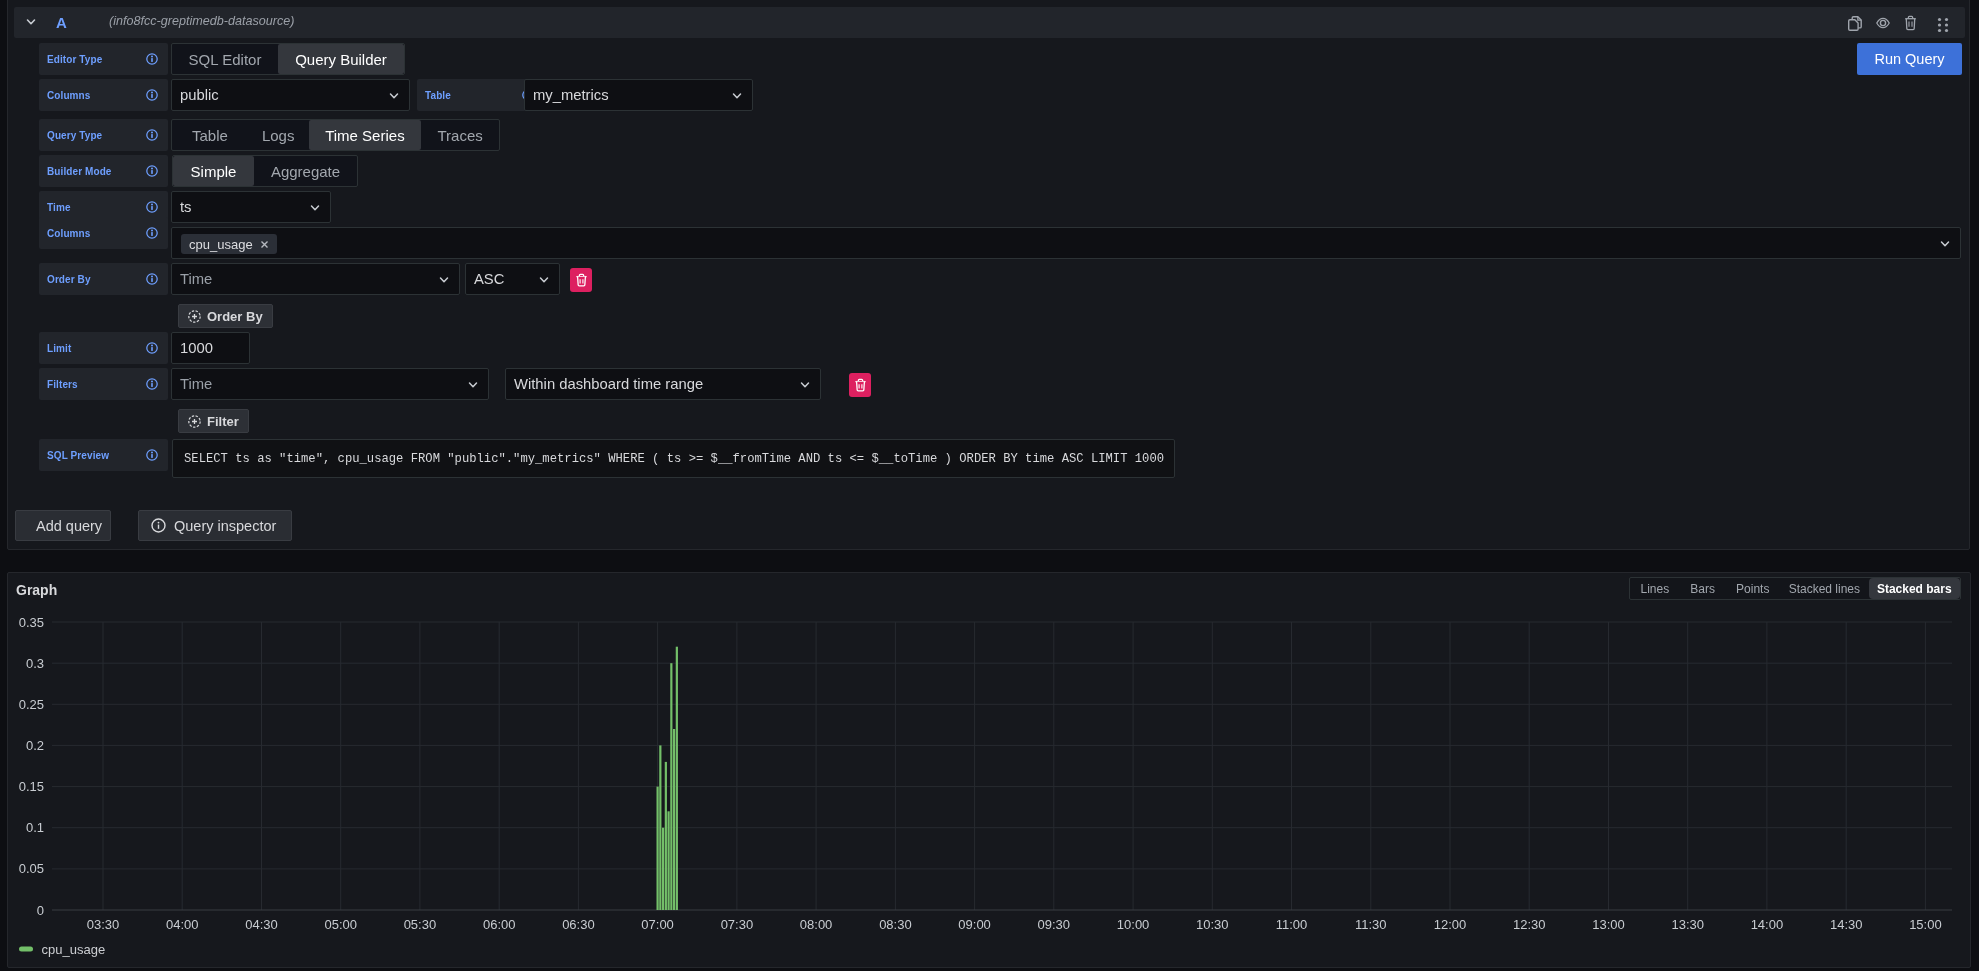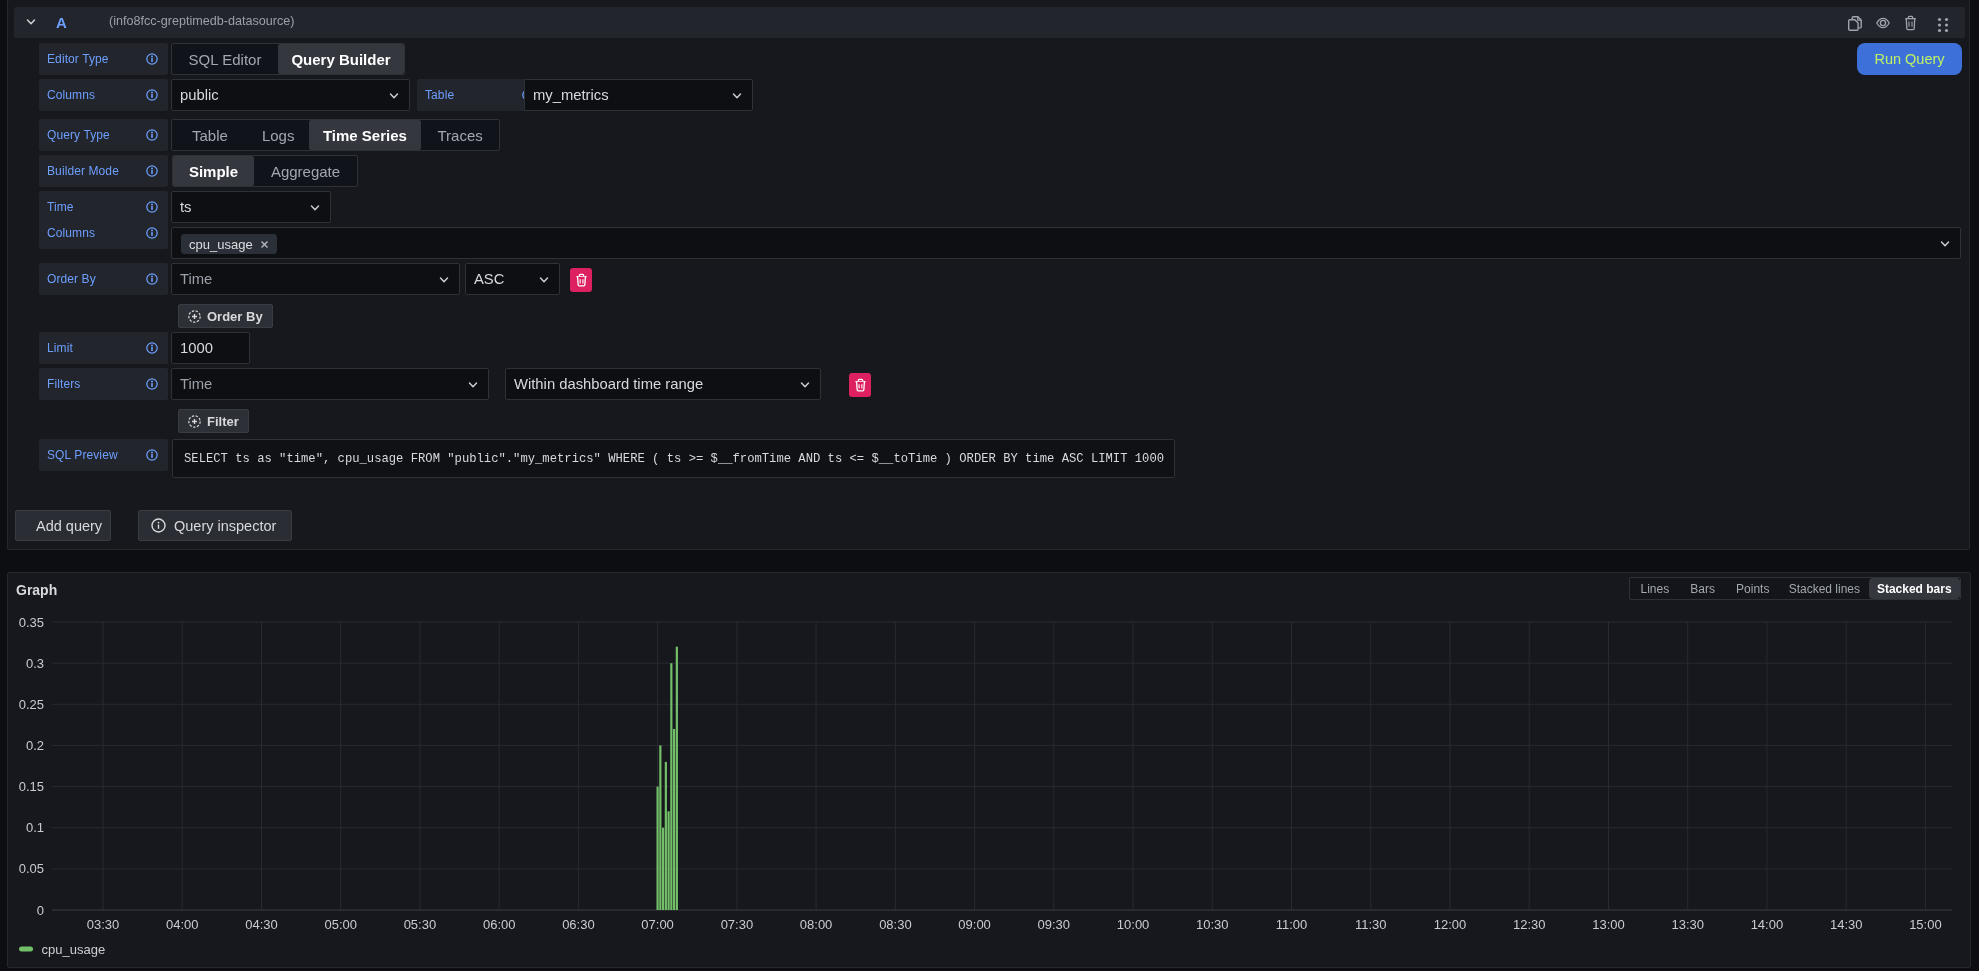--- a/index.html
+++ b/index.html
@@ -1,43 +1,43 @@
 <!DOCTYPE html>
 <html><head><meta charset="utf-8"><style>
 html,body{margin:0;padding:0;background:#0d0e12;overflow:hidden}
 *{box-sizing:border-box}
 body{font-family:"Liberation Sans",sans-serif}
 #page{position:relative;width:1979px;height:971px;background:#0d0e12;overflow:hidden}
 .abs{position:absolute}
 .panel{position:absolute;background:#16181d;border:1px solid #25272c;border-radius:2px}
 .lblbox{position:absolute;left:39px;width:129px;height:32px;background:#22252b;border-radius:2px;display:flex;align-items:center;justify-content:space-between;padding:0 9px 0 8px}
-.lbl{color:#6e9fff;font-size:12px;font-weight:400;letter-spacing:.1px}
+.lbl{color:#6e9fff;font-size:10px;font-weight:700;letter-spacing:.1px}
 .sel{position:absolute;height:32px;background:#0e0f13;border:1px solid #2c3235;border-radius:2px;display:flex;align-items:center;padding:0 8px;font-size:14.8px;color:#d8d9dc}
 .sel .chev{position:absolute;right:9px;top:10px}
 .gray{color:#9aa0a8}
 .seg{position:absolute;height:32px;border:1px solid #2c3235;border-radius:2px;background:#11131a;display:flex;overflow:hidden}
 .seg>div{display:flex;align-items:center;justify-content:center;font-size:15px;color:#a2a7ae;height:100%}
-.seg>div.on{background:#34373d;color:#fff;font-weight:700;border-radius:2px}
+.seg>div.on{background:#34373d;color:#fff;font-weight:400;border-radius:2px}
 .btn24{position:absolute;height:24px;background:#2d3036;border:1px solid #393c42;border-radius:2px;display:flex;align-items:center;gap:6px;padding:0 9px;font-size:13px;font-weight:600;color:#d8d9dc}
 .tbtn{position:absolute;width:22px;height:24px;background:#dd2060;border-radius:3px;display:flex;align-items:center;justify-content:center}
 .rb{display:flex;align-items:center;justify-content:center;font-size:12px;color:#a2a7ae;height:100%}
 .rb.on{background:#34373d;color:#fff;font-weight:700;border-radius:4px}
 .bigbtn{position:absolute;height:31px;white-space:nowrap;background:#2a2d33;border:1px solid #393c42;border-radius:2px;display:flex;align-items:center;gap:8px;padding:0 12px;font-size:14.5px;font-weight:500;color:#d8d9dc}
 </style></head>
 <body>
 <div id="page">
 
 <div class="panel" style="left:7px;top:-2px;width:1963px;height:552px"></div>
 
 <div class="abs" style="left:14px;top:7px;width:1951px;height:31px;background:#22252b;border-radius:2px"></div>
 <svg class="abs" style="left:25px;top:16px" width="12" height="12">
       <path d="M2.5 4l3.5 3.7L9.5 4" stroke="#c9cdd3" stroke-width="1.6" fill="none" stroke-linecap="round" stroke-linejoin="round"></path>
     </svg>
 <div class="abs" style="left:56px;top:14px;color:#6e9fff;font-size:15px;font-weight:700">A</div>
-<div class="abs" style="left:109px;top:14px;color:#9ba0a8;font-size:12.6px;">(info8fcc-greptimedb-datasource)</div>
+<div class="abs" style="left:109px;top:14px;color:#9ba0a8;font-size:12.6px;font-style:italic">(info8fcc-greptimedb-datasource)</div>
 
 <svg class="abs" style="left:1847px;top:15px" width="16" height="17" fill="none" stroke="#a0a5ad" stroke-width="1.4">
  <path d="M5.2 4.6V2.9c0-.7.5-1.2 1.2-1.2h4.4l3.4 3.4v6.6c0 .7-.5 1.2-1.2 1.2h-1.6"></path>
  <path d="M2.9 4.8h4.9l3.3 3.3v5.9c0 .7-.5 1.2-1.2 1.2H2.9c-.7 0-1.2-.5-1.2-1.2V6c0-.7.5-1.2 1.2-1.2z" fill="none"></path>
  <path d="M10.8 1.9v3.2h3.2" stroke-width="1.2"></path>
 </svg>
 <svg class="abs" style="left:1876px;top:17px" width="14" height="12">
       <path d="M.8 6C2.6 2.7 4.7 1.3 7 1.3S11.4 2.7 13.2 6C11.4 9.3 9.3 10.7 7 10.7S2.6 9.3.8 6z" fill="none" stroke="#a0a5ad" stroke-width="1.3"></path>
       <circle cx="7" cy="6" r="2.6" fill="none" stroke="#a0a5ad" stroke-width="1.4"></circle>
     </svg>
@@ -49,21 +49,21 @@
 </svg>
 <svg class="abs" style="left:1936px;top:17px" width="14" height="16" fill="#a0a5ad">
       <circle cx="3.5" cy="2.5" r="1.6"></circle>
       <circle cx="10.5" cy="2.5" r="1.6"></circle>
       <circle cx="3.5" cy="8" r="1.6"></circle>
       <circle cx="10.5" cy="8" r="1.6"></circle>
       <circle cx="3.5" cy="13.5" r="1.6"></circle>
       <circle cx="10.5" cy="13.5" r="1.6"></circle>
     </svg>
 
-<div class="abs" style="left:1857px;top:43px;width:105px;height:32px;background:#3d71d9;border-radius:8px;color:#bef264;font-size:14.5px;font-weight:500;display:flex;align-items:center;justify-content:center">Run Query</div>
+<div class="abs" style="left:1857px;top:43px;width:105px;height:32px;background:#3d71d9;border-radius:2px;color:#ffffff;font-size:14.5px;font-weight:500;display:flex;align-items:center;justify-content:center">Run Query</div>
 
 <div id="rows-c">
 <div class="lblbox" style="top:43px;height:32px">
         <span class="lbl">Editor Type</span>
         <svg width="14" height="14">
           <circle cx="7" cy="7" r="5.2" fill="none" stroke="#6e9fff" stroke-width="1.25"></circle>
           <rect x="6.2" y="6.1" width="1.6" height="3.8" fill="#6e9fff"></rect>
           <circle cx="7" cy="4.4" r="1" fill="#6e9fff"></circle>
         </svg>
       </div>

